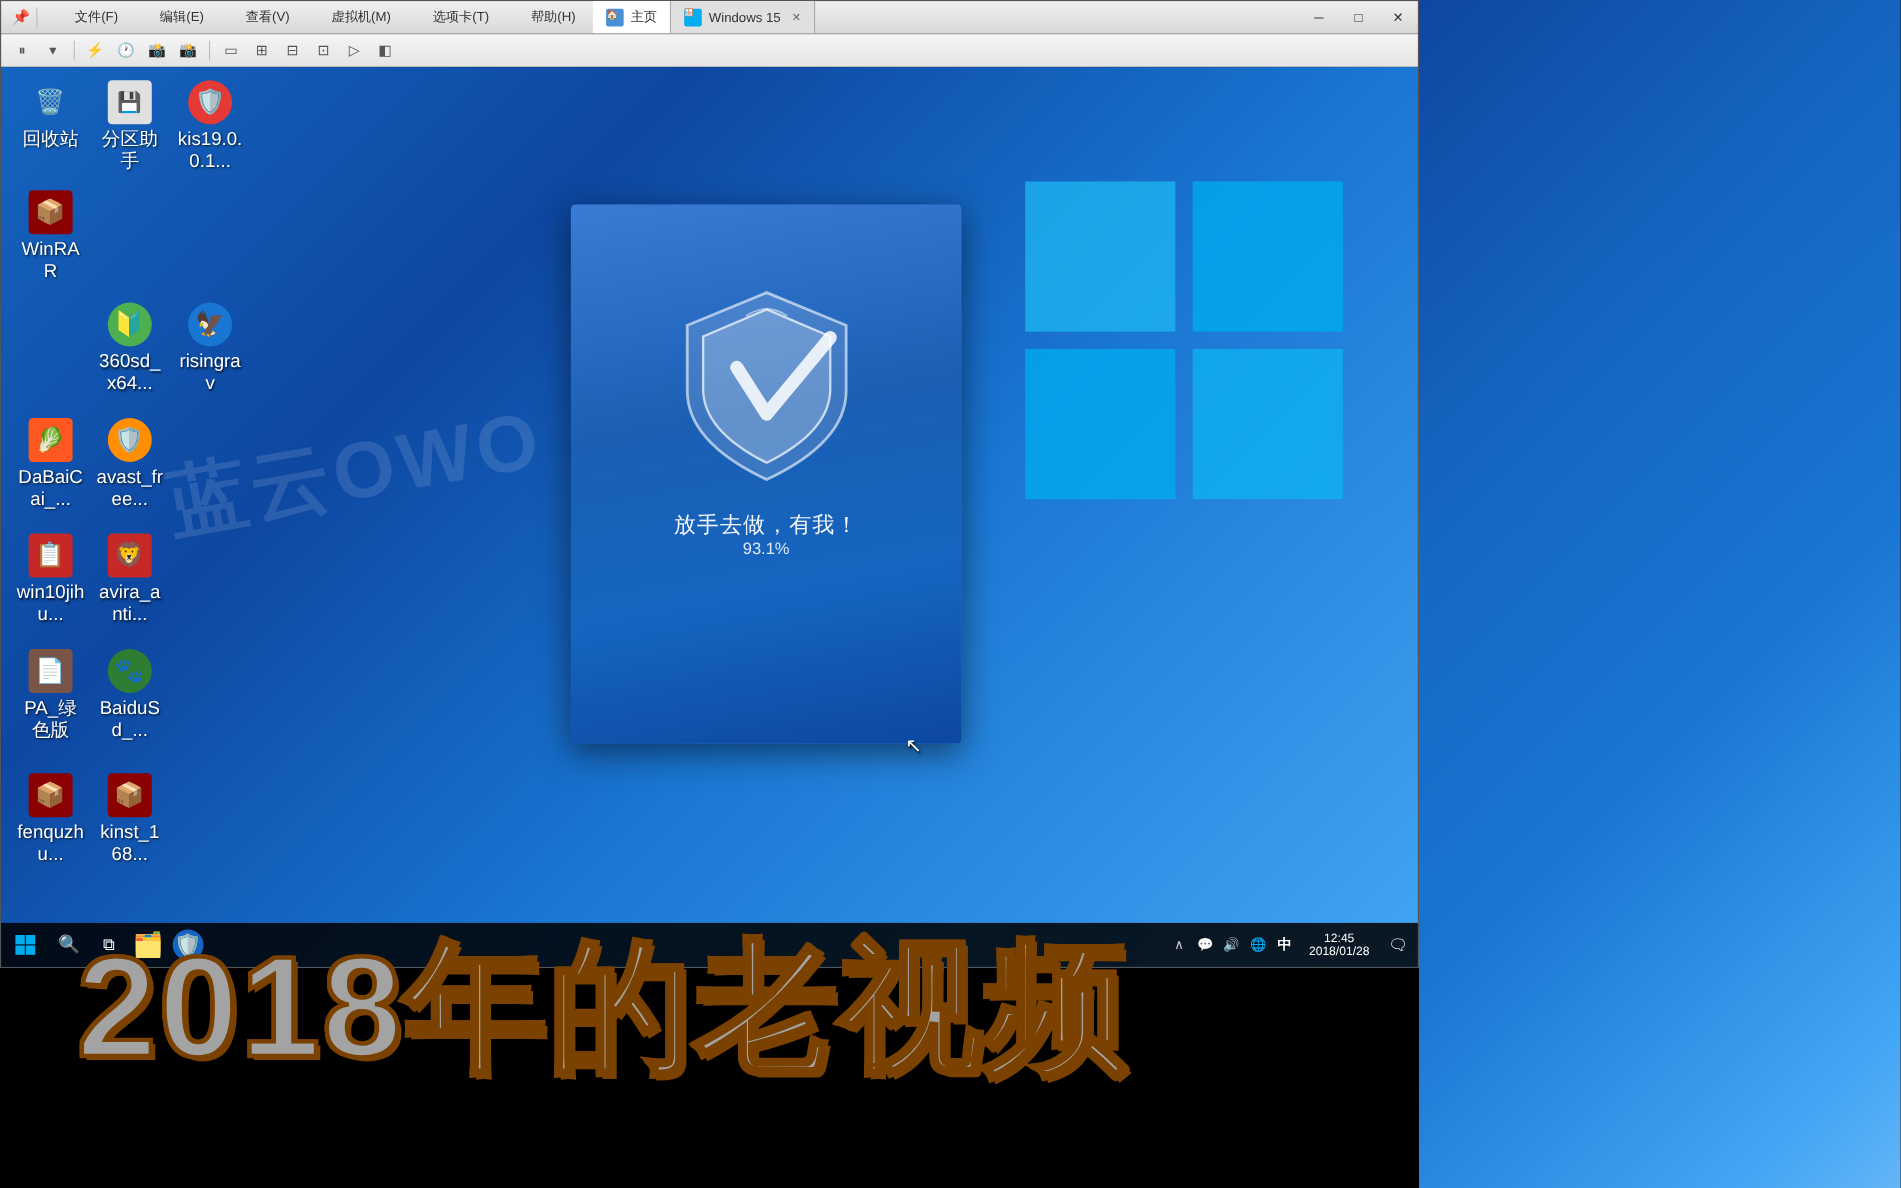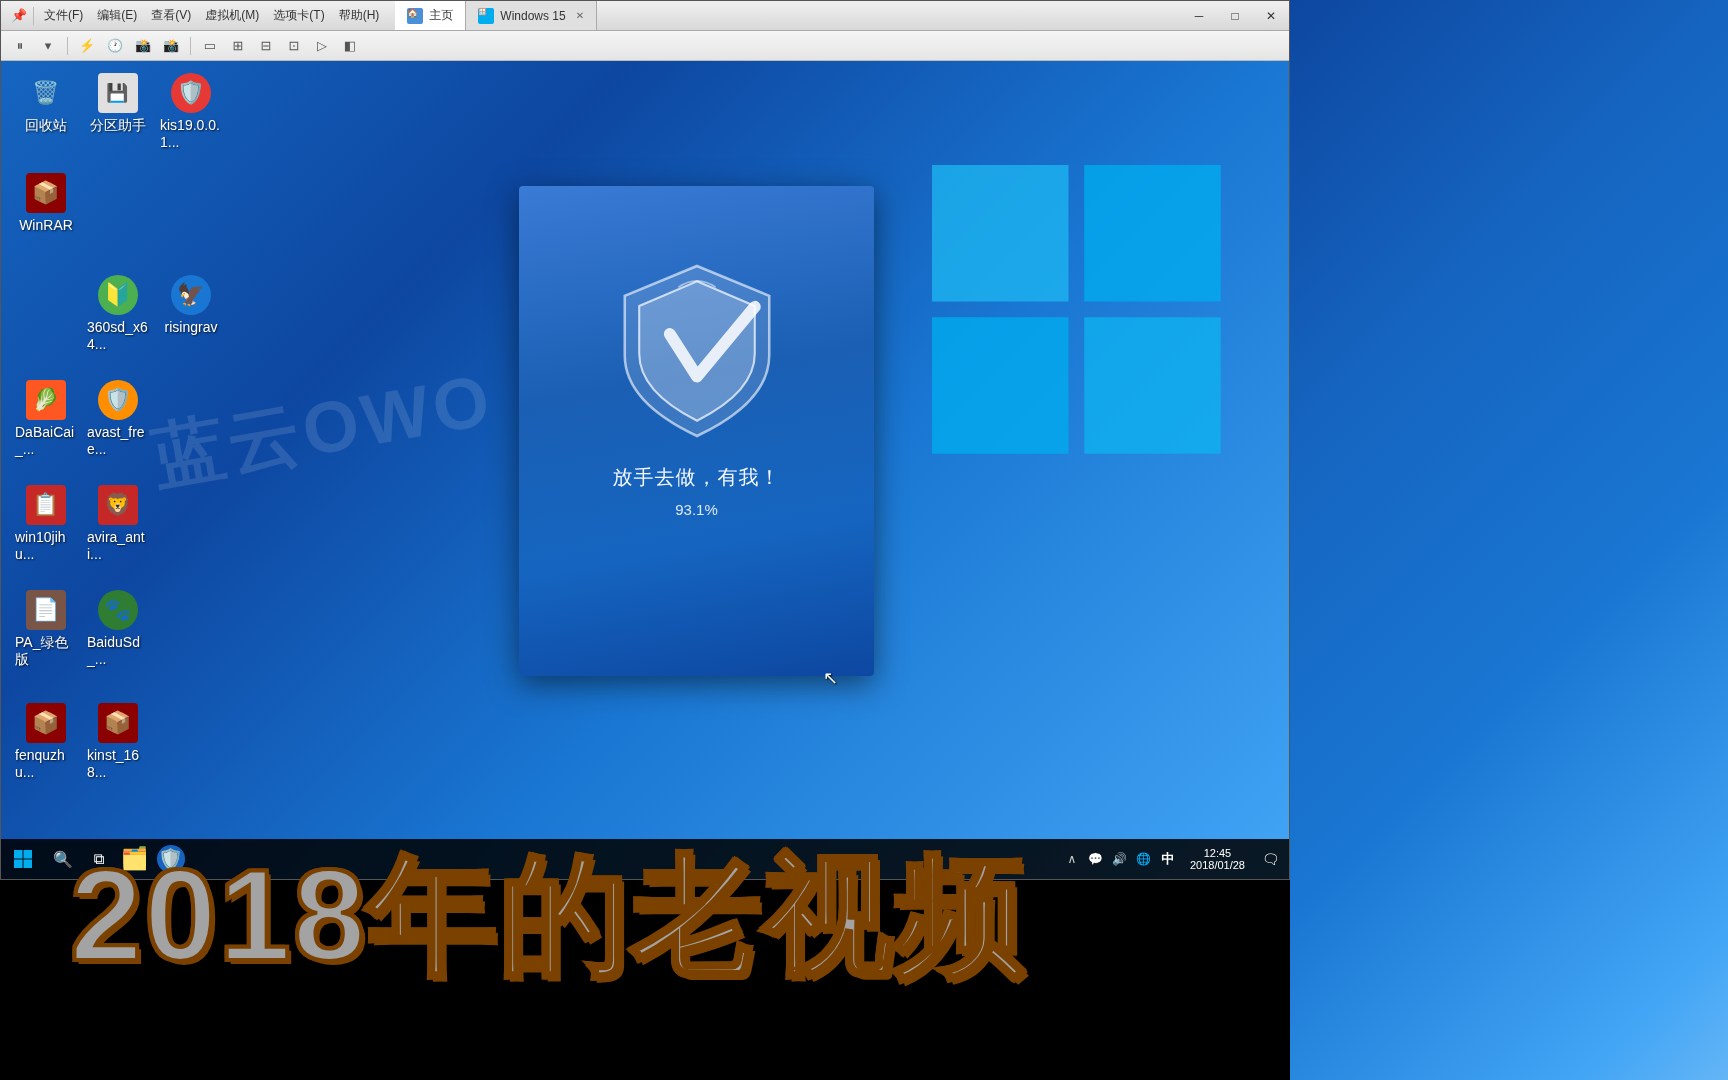--- a/index.html
+++ b/index.html
@@ -110,20 +110,21 @@
       align-items: center;
       padding: 0 8px;
       gap: 6px;
     }
     .toolbar-item {
       font-size: 12px;
       color: #333;
       padding: 2px 6px;
       cursor: pointer;
       white-space: nowrap;
+      margin-left: 24px;
     }
     .toolbar-sep {
       width: 1px; height: 18px;
       background: #bbb;
       margin: 0 2px;
     }
     .toolbar-btn {
       width: 22px; height: 22px;
       display: flex; align-items: center; justify-content: center;
       font-size: 13px;
@@ -152,23 +153,23 @@
       padding: 4px;
     }
     .icon-img {
       width: 40px; height: 40px;
       border-radius: 4px;
       display: flex; align-items: center; justify-content: center;
       font-size: 22px;
       margin-bottom: 4px;
     }
     .icon-label {
-      font-size: 14px;
+      font-size: 17px;
       color: #fff;
-      text-align: left;
+      text-align: center;
       text-shadow: 1px 1px 2px rgba(0,0,0,0.8);
       word-break: break-all;
       line-height: 1.2;
     }
 
     
     .icon-recycle { background: transparent; }
     
     .icon-partition { background: #fff; }
     
@@ -235,21 +236,20 @@
       color: rgba(255,255,255,0.95);
       font-size: 20px;
       font-weight: 500;
       margin-top: 18px;
       letter-spacing: 1px;
     }
 
     #guanjia-progress {
       color: rgba(255,255,255,0.85);
       font-size: 15px;
-      margin-top: 10px;
     }
 
     
     #watermark {
       position: absolute;
       left: 150px; top: 320px;
       font-size: 72px;
       color: rgba(255,255,255,0.12);
       font-weight: bold;
       letter-spacing: 4px;

